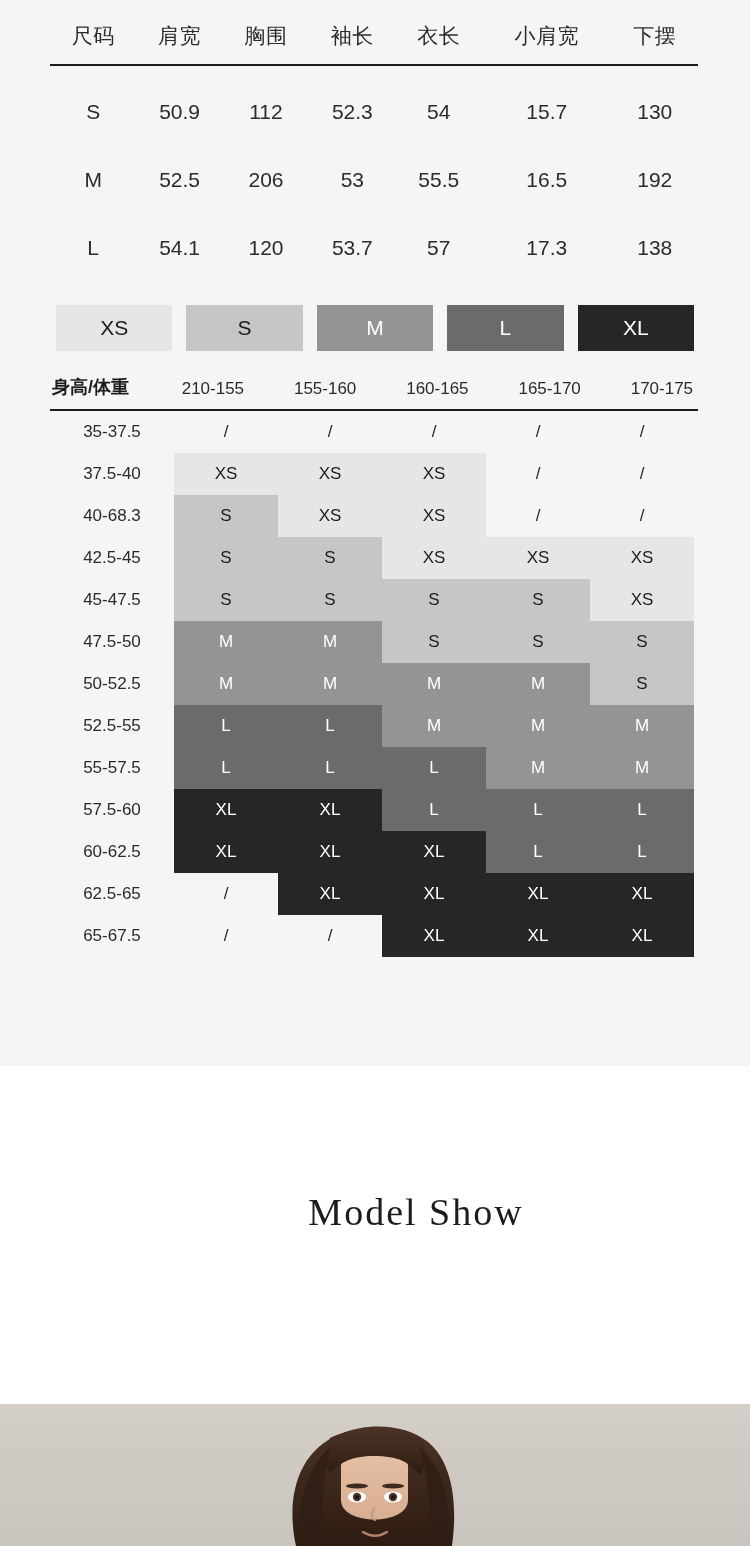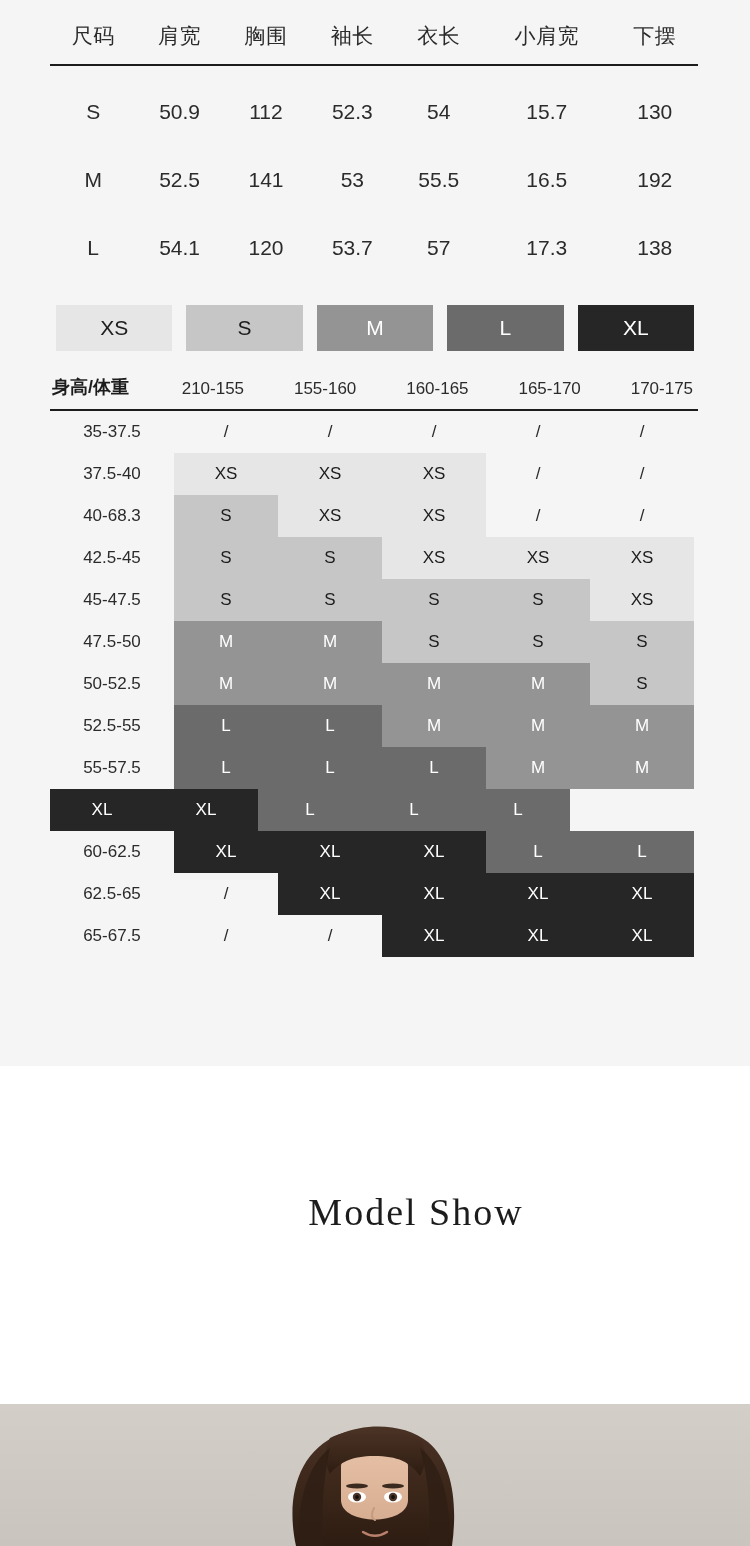--- a/index.html
+++ b/index.html
@@ -80,21 +80,21 @@
           <td>50.9</td>
           <td>112</td>
           <td>52.3</td>
           <td>54</td>
           <td>15.7</td>
           <td>130</td>
         </tr>
         <tr>
           <td>M</td>
           <td>52.5</td>
-          <td>141</td>
+          <td>206</td>
           <td>53</td>
           <td>55.5</td>
           <td>16.5</td>
           <td>192</td>
         </tr>
         <tr>
           <td>L</td>
           <td>54.1</td>
           <td>120</td>
           <td>53.7</td>
@@ -190,20 +190,21 @@
         </div>
         <div class="mx-row">
           <div class="rlab">55-57.5</div>
           <div class="cell" style="background: rgb(107, 107, 107); color: rgb(255, 255, 255);">L</div>
           <div class="cell" style="background: rgb(107, 107, 107); color: rgb(255, 255, 255);">L</div>
           <div class="cell" style="background: rgb(107, 107, 107); color: rgb(255, 255, 255);">L</div>
           <div class="cell" style="background: rgb(148, 148, 148); color: rgb(255, 255, 255);">M</div>
           <div class="cell" style="background: rgb(148, 148, 148); color: rgb(255, 255, 255);">M</div>
         </div>
         <div class="mx-row">
+          <div class="rlab">57.5-60</div>
           <div class="cell" style="background: rgb(38, 38, 38); color: rgb(255, 255, 255);">XL</div>
           <div class="cell" style="background: rgb(38, 38, 38); color: rgb(255, 255, 255);">XL</div>
           <div class="cell" style="background: rgb(107, 107, 107); color: rgb(255, 255, 255);">L</div>
           <div class="cell" style="background: rgb(107, 107, 107); color: rgb(255, 255, 255);">L</div>
           <div class="cell" style="background: rgb(107, 107, 107); color: rgb(255, 255, 255);">L</div>
         </div>
         <div class="mx-row">
           <div class="rlab">60-62.5</div>
           <div class="cell" style="background: rgb(38, 38, 38); color: rgb(255, 255, 255);">XL</div>
           <div class="cell" style="background: rgb(38, 38, 38); color: rgb(255, 255, 255);">XL</div>

